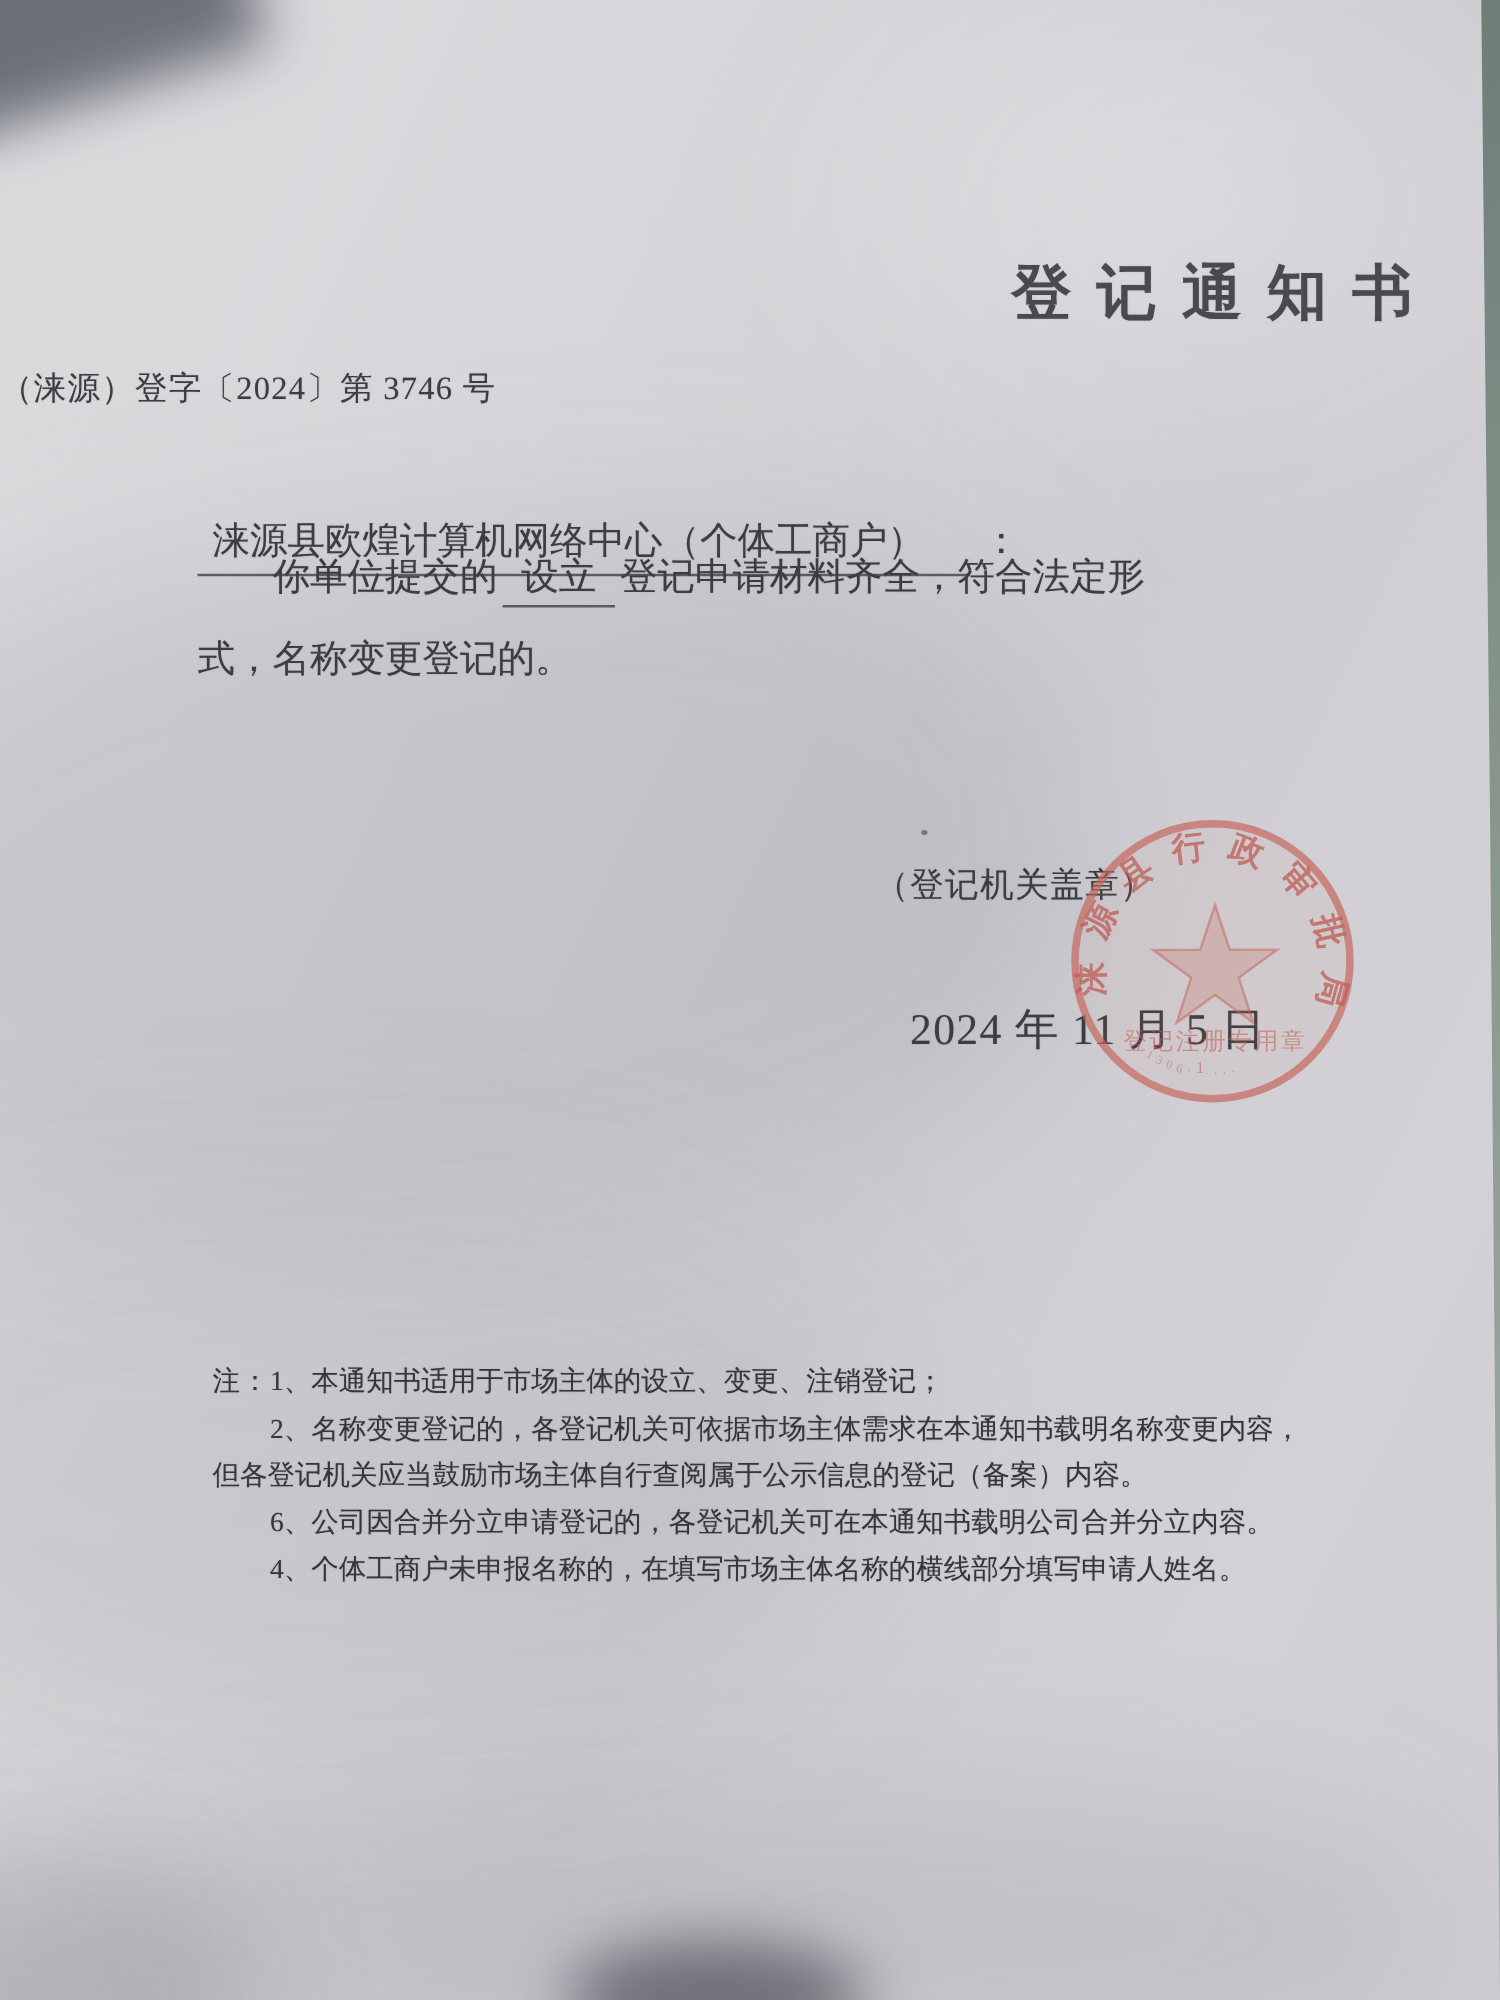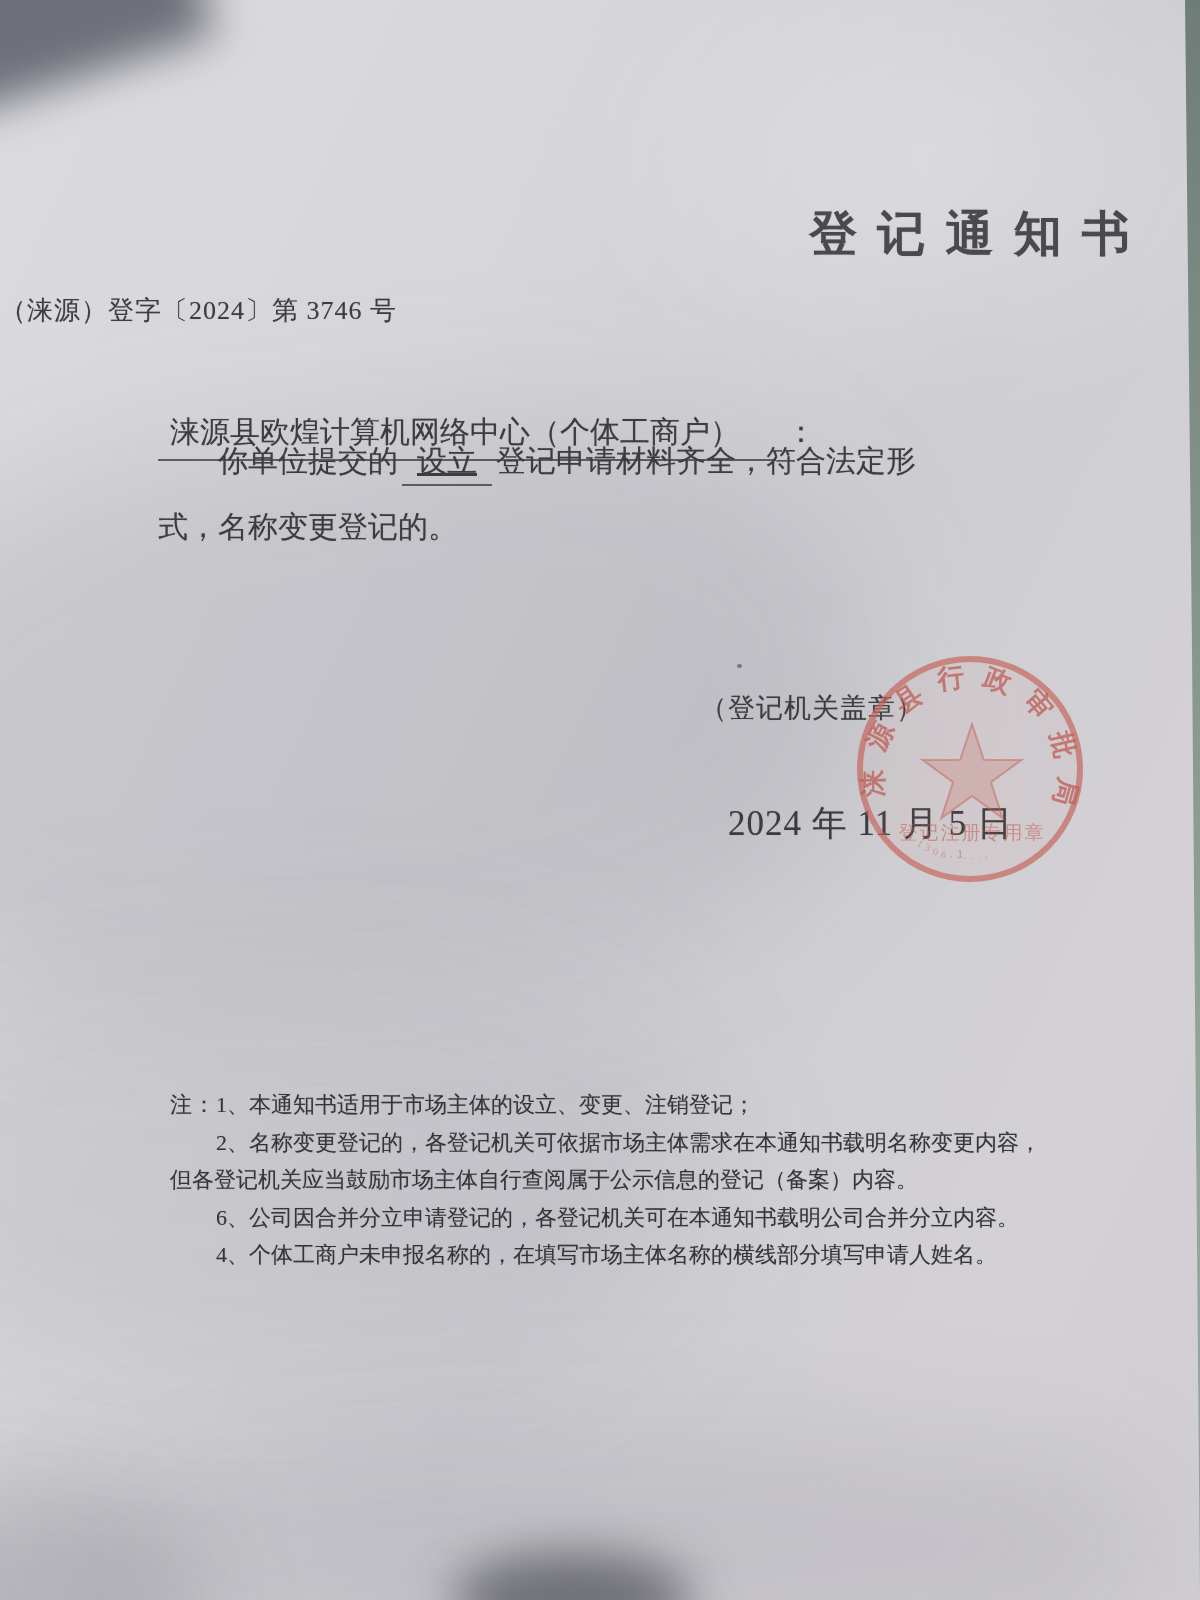--- a/index.html
+++ b/index.html
@@ -39,21 +39,21 @@
   .doc-number{ left:0; top:293px; width:1130px; text-align:left;
     font-size:26px; letter-spacing:1px; }
   .addressee{ left:158px; top:376px; font-size:30px; }
   .addr-underline{ display:inline-block; padding:0 36px 6px 12px;
     border-bottom:2px solid rgba(55,55,61,0.75);margin-top:36px; }
   .addr-colon{ margin-left:10px; }
   .body-line1{ left:158px; top:441px; font-size:30px; }
   .body-line2{ left:158px; top:507px; font-size:30px; }
   .indent2{ display:inline-block; width:60px; }
   .blank-underline{ display:inline-block; padding:0 15px 2px 15px; margin:0 4px;
-    border-bottom:2px solid rgba(55,55,61,0.75);text-decoration:underline; }
+    border-bottom:2px solid rgba(55,55,61,0.75); }
   .seal-caption{ left:700px; top:670px; font-size:27px; letter-spacing:1px;margin-top:20px; }
   .date-line{ left:728px; top:800px; font-size:35px; letter-spacing:1px; }
 
   .stamp{ position:absolute; left:854px; top:654px; width:230px; height:230px;
     pointer-events:none; opacity:0.9; }
 
   .notes{ left:170px; top:1086px; font-size:22px; line-height:37.5px; color:#35353a; }
   .note-line{ white-space:nowrap; }
   .note-indent{ padding-left:46px; }
   .note-label{ letter-spacing:1px; }

